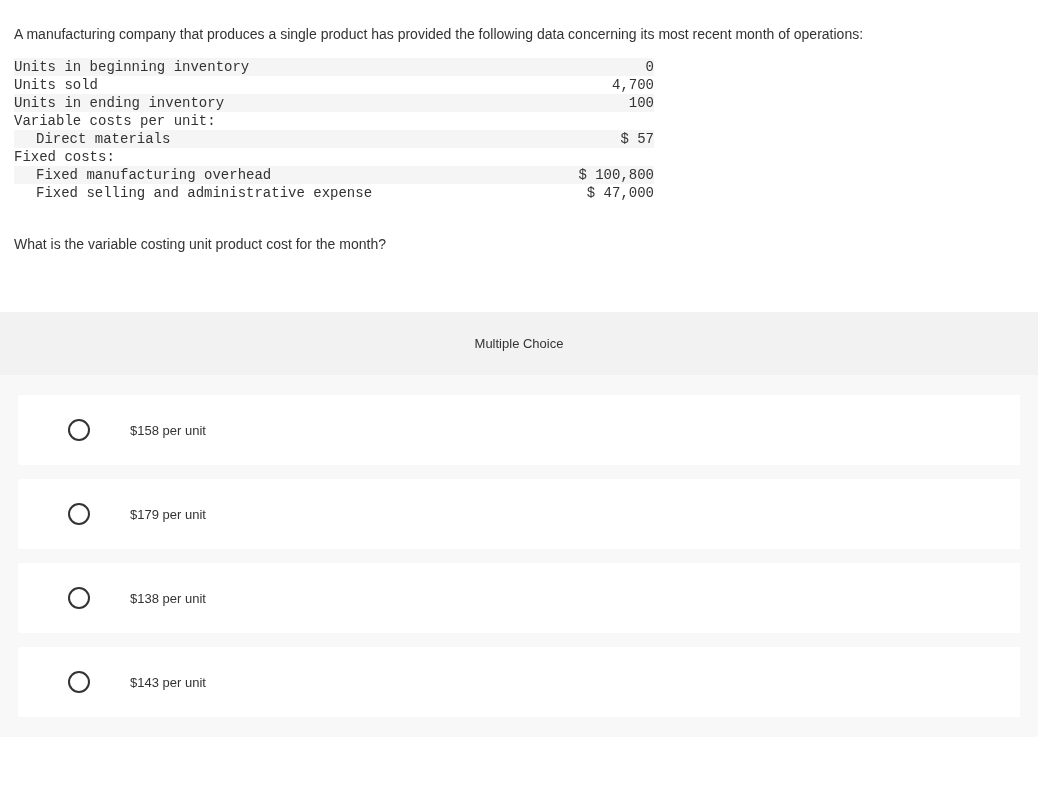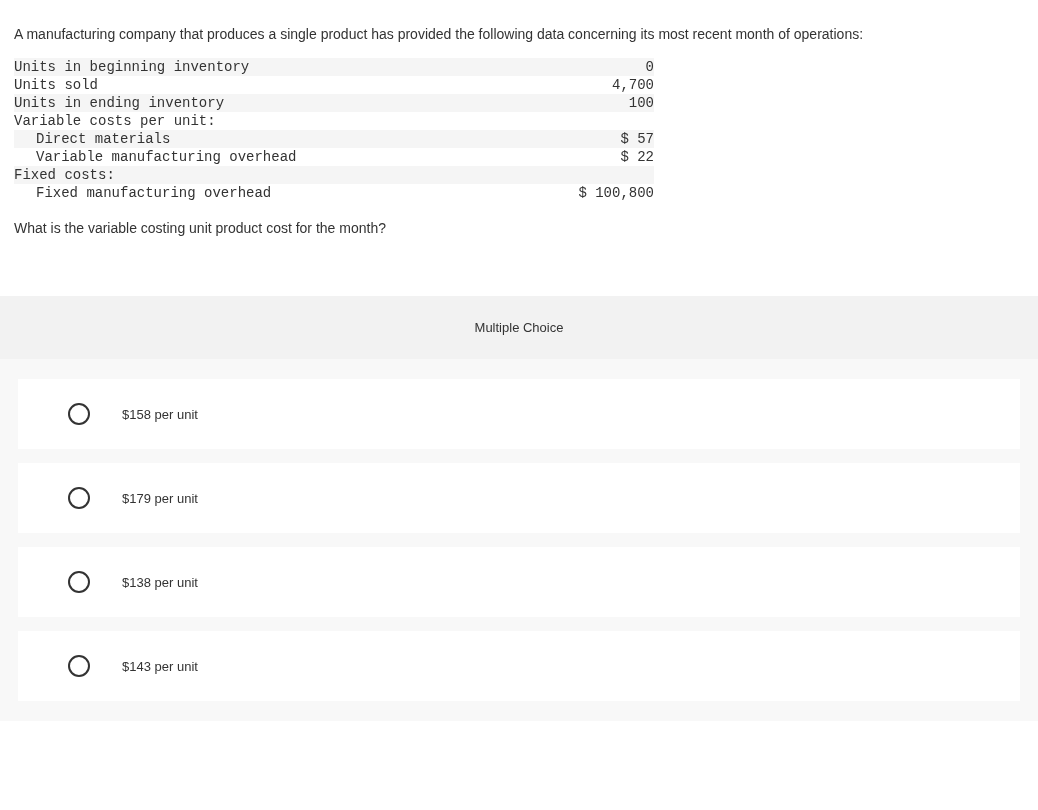--- a/index.html
+++ b/index.html
@@ -10,21 +10,21 @@
     background: #fff;
     width: 1038px;
   }
   .intro {
     padding: 14px 14px 10px 14px;
     font-size: 14px;
     margin-top: 12px;
   }
   .data-table {
     border-collapse: collapse;
-    margin: 6px 14px 8px 14px;
+    margin: 6px 14px 24px 14px;
     font-family: "Courier New", Courier, monospace;
     font-size: 14px;
   }
   .data-table td {
     padding: 1px 0;
     white-space: pre;
     vertical-align: top;
   }
   .label-col { width: 530px; }
   .val-col { width: 110px; text-align: right; }
@@ -44,21 +44,21 @@
   .choice-wrap {
     background: #f8f8f8;
     padding: 6px 0;
   }
   .choice {
     background: #fff;
     margin: 14px 18px;
     padding: 24px 20px 24px 50px;
     display: flex;
     align-items: center;
-    gap: 32px;
+    gap: 40px;
   }
   .radio {
     width: 22px;
     height: 22px;
     border: 2px solid #333;
     border-radius: 50%;
     flex-shrink: 0;
     cursor: pointer;
   }
   .choice-label {
@@ -86,30 +86,30 @@
       </tr>
       <tr>
         <td class="label-col">Variable costs per unit:</td>
         <td class="val-col"></td>
       </tr>
       <tr>
         <td class="label-col indent1">Direct materials</td>
         <td class="val-col">$ 57</td>
       </tr>
       <tr>
-        <td class="label-col indent1">Variable manufacturing overhead</td>
-        <td class="val-col">$ 22</td>
-      </tr>
-      <tr>
         <td class="label-col">Fixed costs:</td>
         <td class="val-col"></td>
       </tr>
       <tr>
         <td class="label-col indent1">Fixed manufacturing overhead</td>
         <td class="val-col">$ 100,800</td>
+      </tr>
+      <tr>
+        <td class="label-col indent1">Fixed selling and administrative expense</td>
+        <td class="val-col">$ 47,000</td>
       </tr>
     </tbody>
 </table>
 
 <div class="question">What is the variable costing unit product cost for the month?</div>
 
 <div class="mc-header">Multiple Choice</div>
 
 <div class="choice-wrap">
   <div class="choice">

